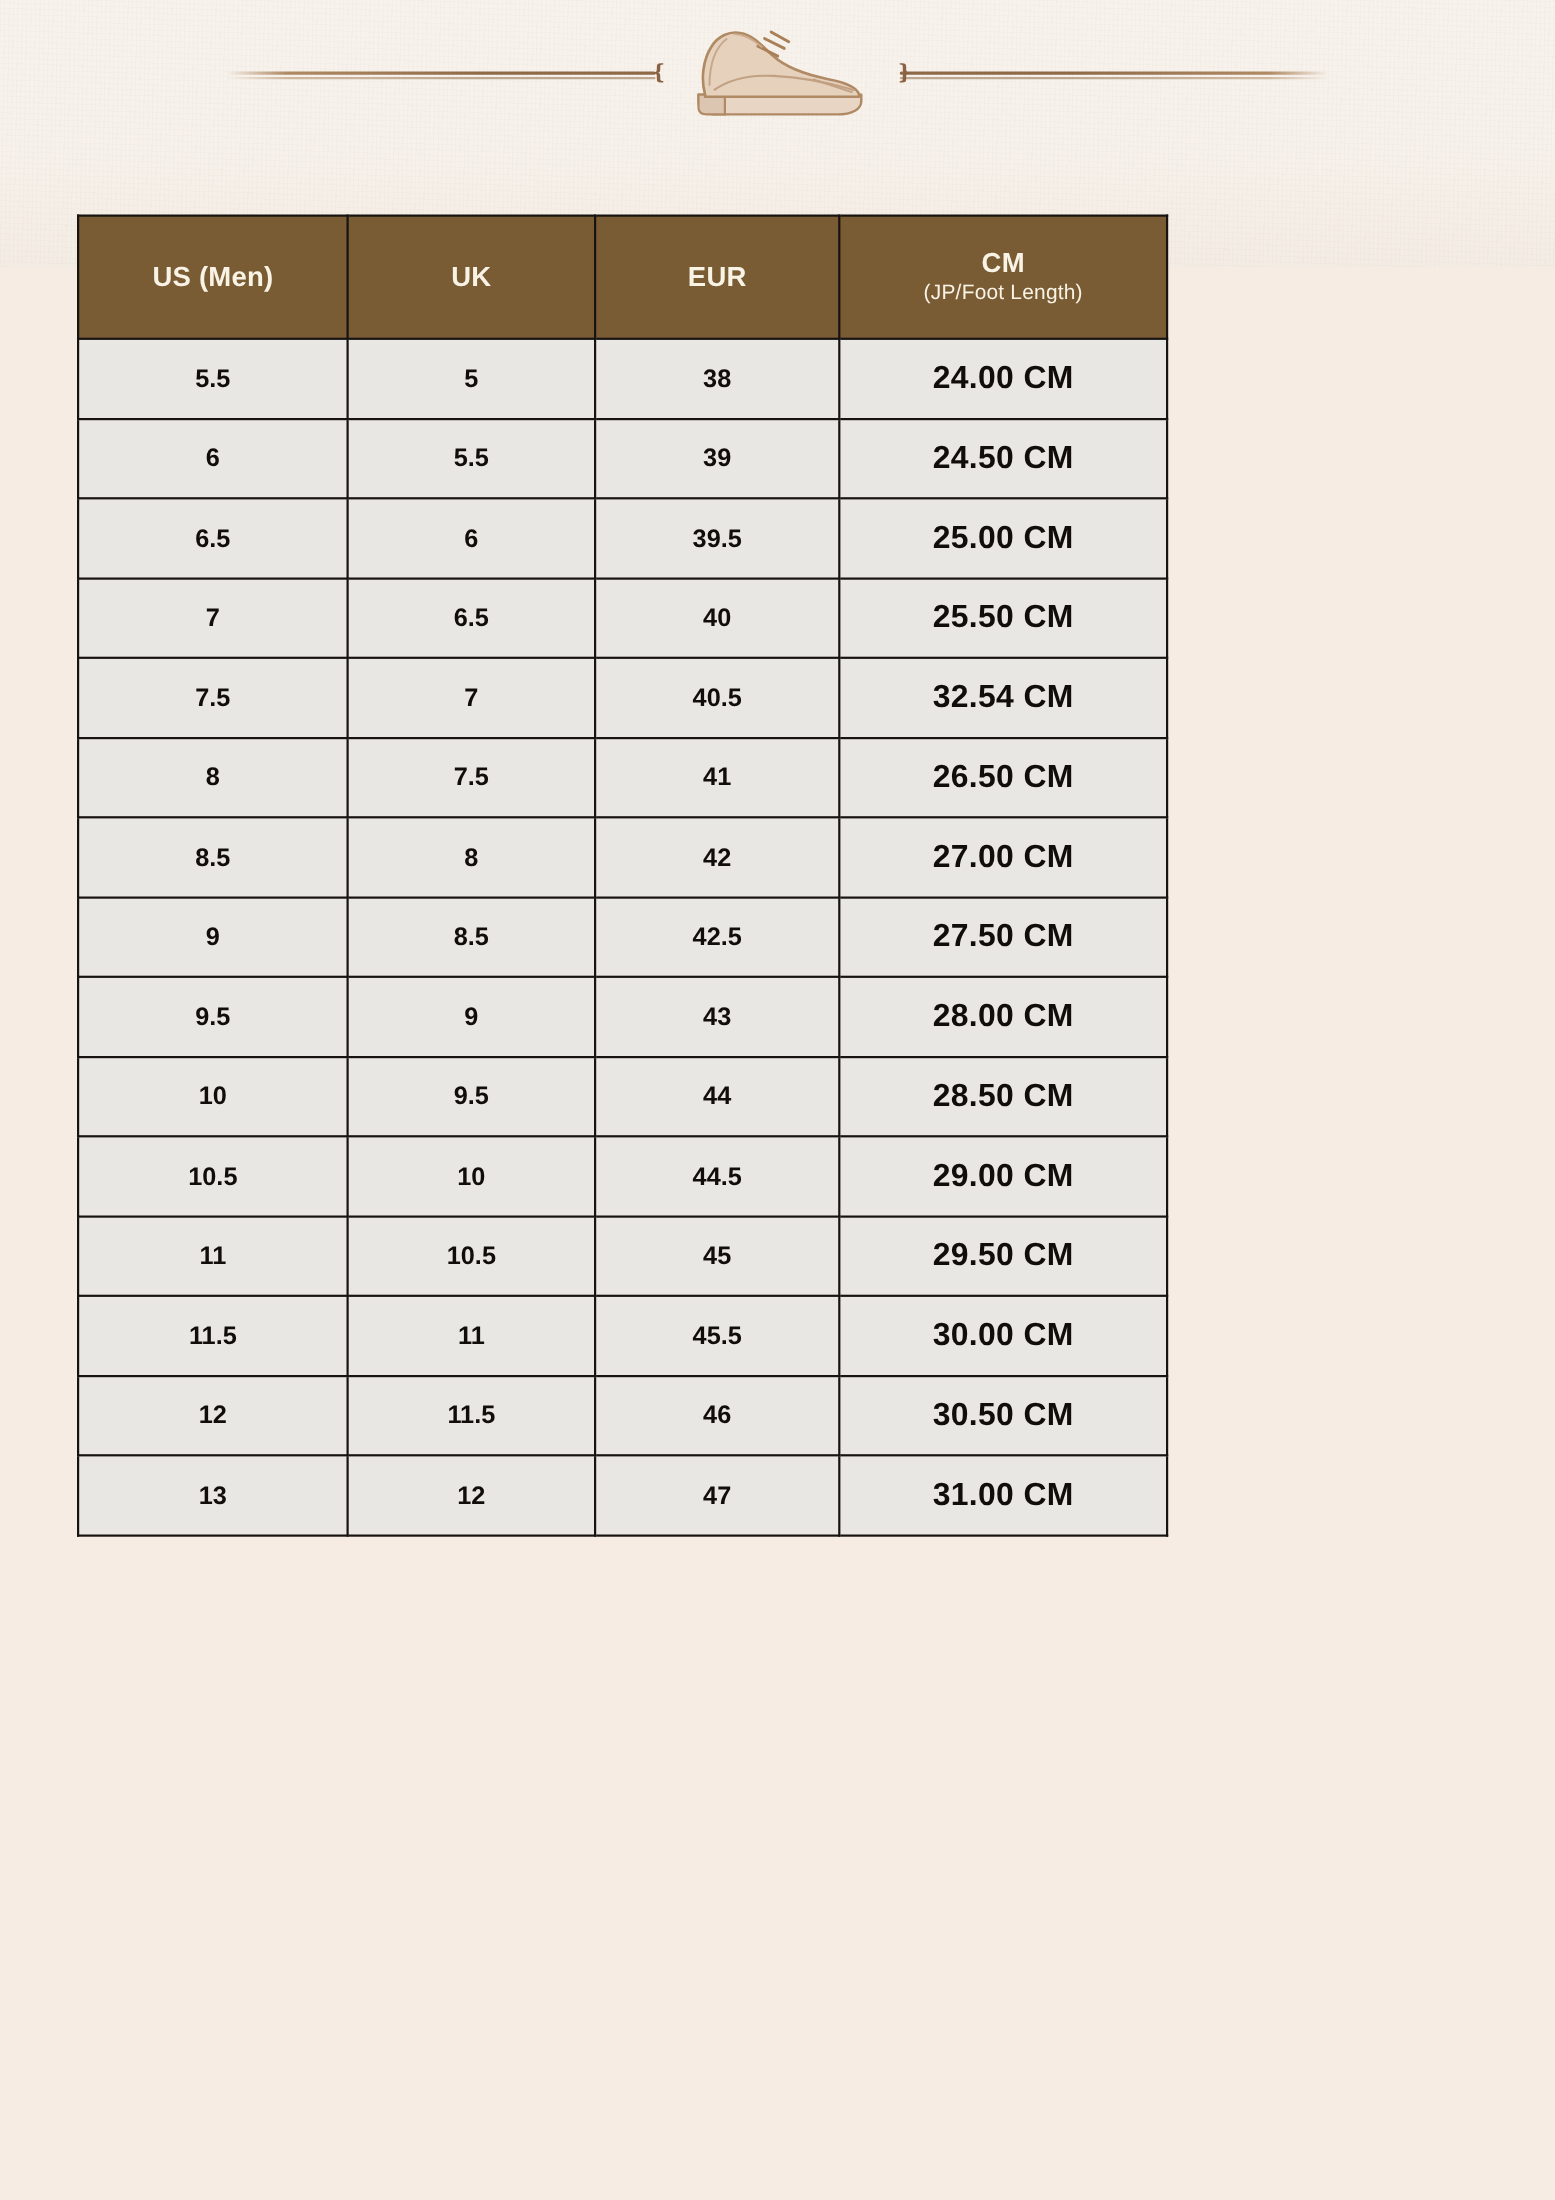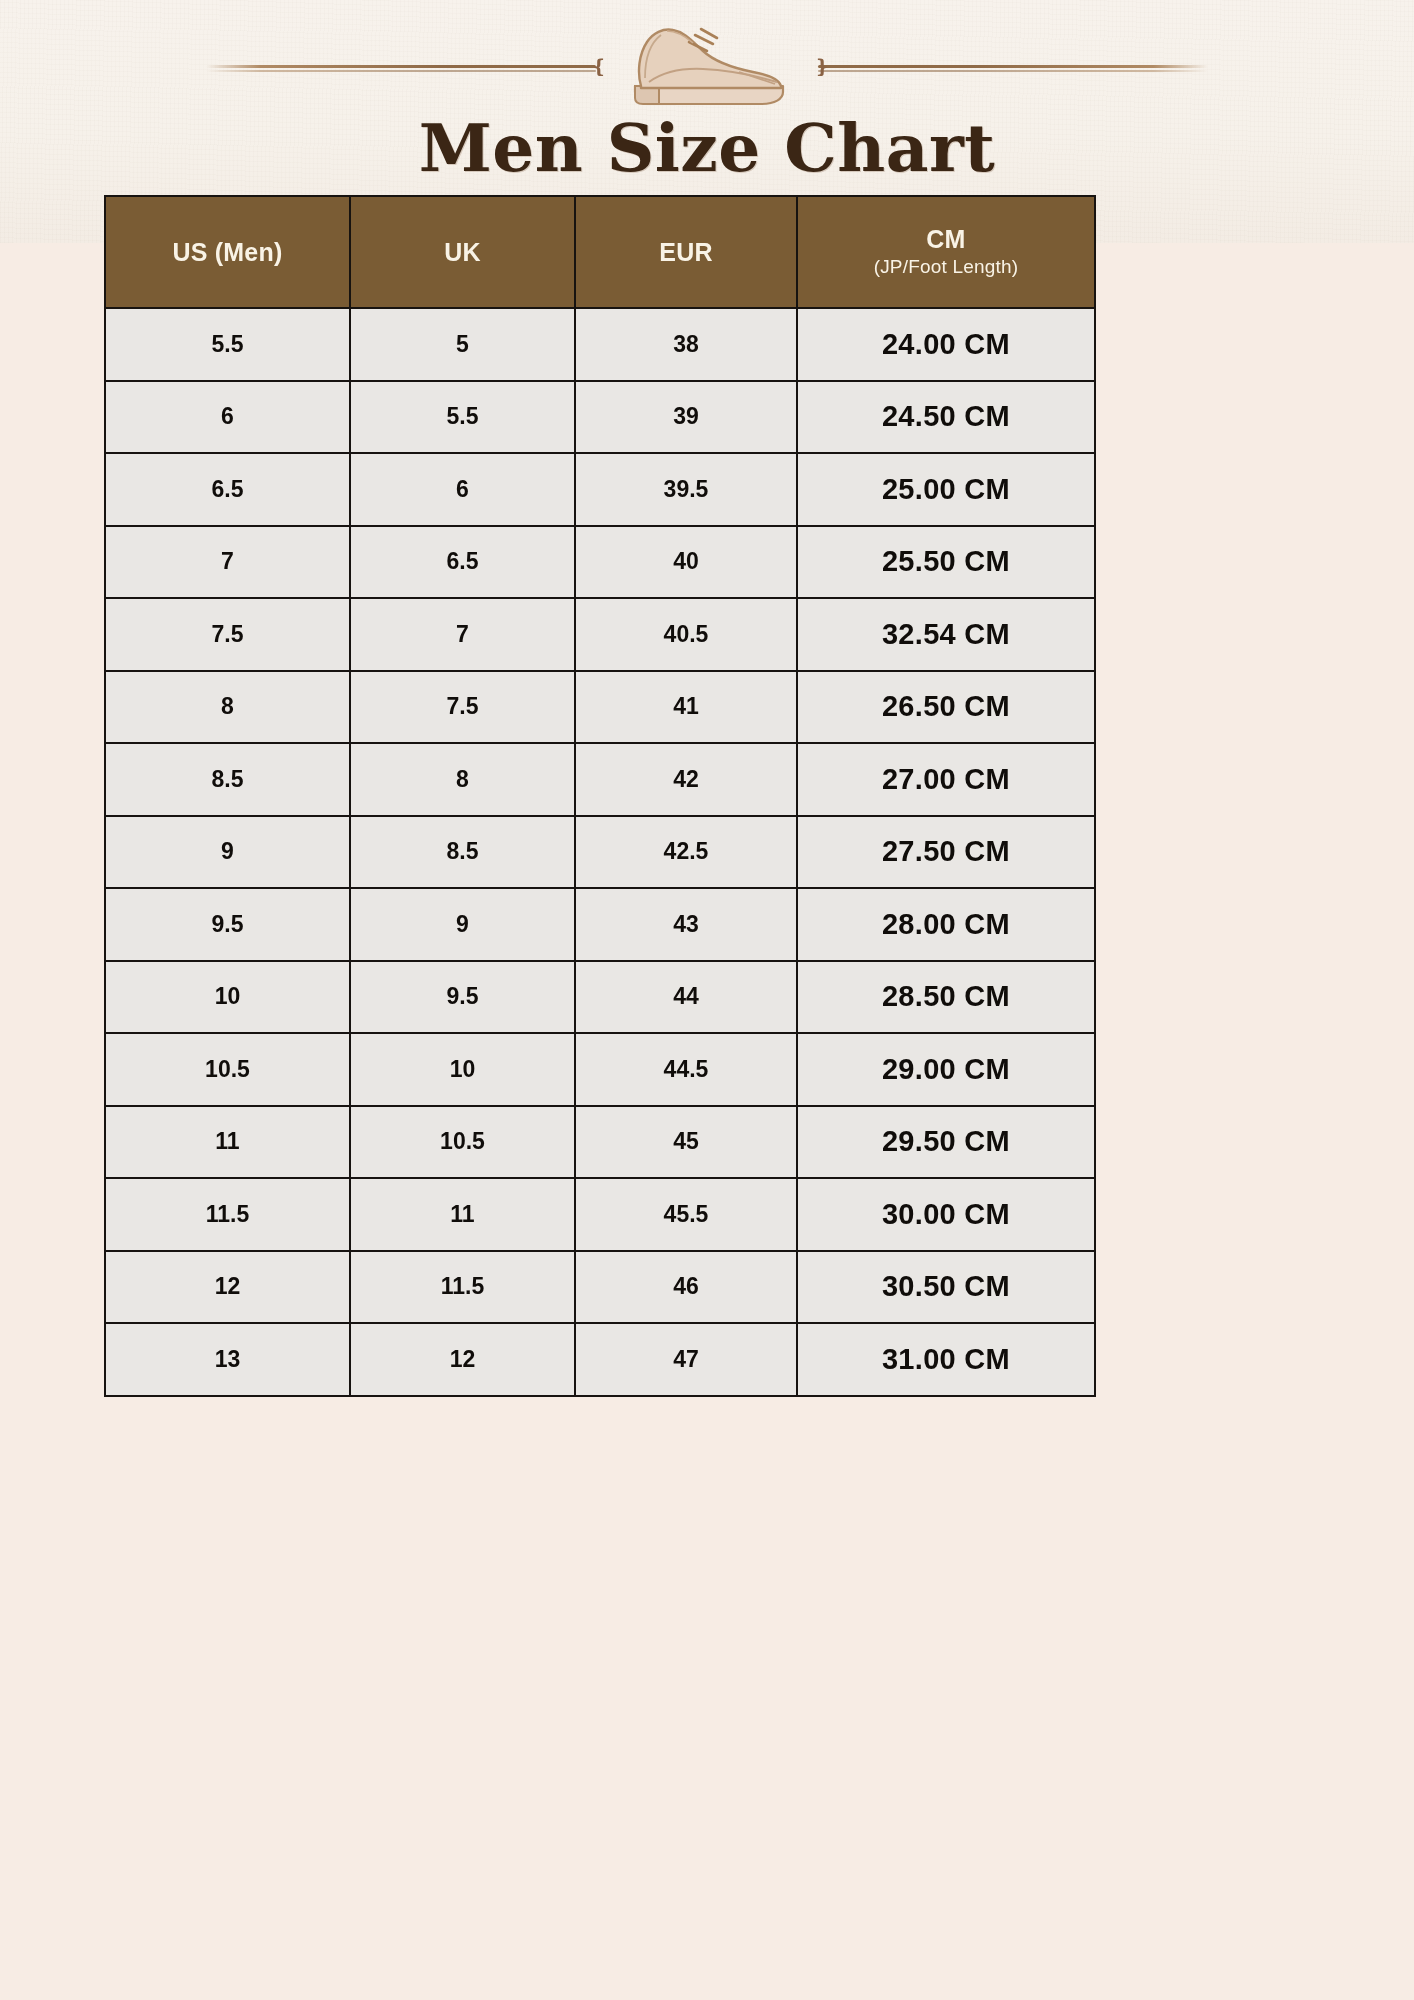--- a/index.html
+++ b/index.html
@@ -110,21 +110,20 @@
     color: #3b2615;
     text-shadow: 1px 1px 0 rgba(120,85,55,0.25);
   }
 
   
   .table-wrap {
     position: absolute;
     top: 195px;
     left: 70px;
     width: 990px;
-    margin-left: 34px;
   }
 
   table.size-table {
     width: 990px;
     border-collapse: collapse;
     table-layout: fixed;
   }
 
   table.size-table col.c-us  { width: 245px; }
   table.size-table col.c-uk  { width: 225px; }
@@ -209,21 +208,20 @@
       </div>
 
       <div class="rule right">
         <div class="bar"></div>
         <div class="bar thin"></div>
         <div class="cap">❵</div>
       </div>
 
     </div>
 
-    <div class="chart-title">Men Size Chart</div>
   </div>
 
   <div class="table-wrap">
     <table class="size-table">
       <colgroup>
         <col class="c-us">
           <col class="c-uk">
           <col class="c-eur">
           <col class="c-cm">
       </colgroup>

